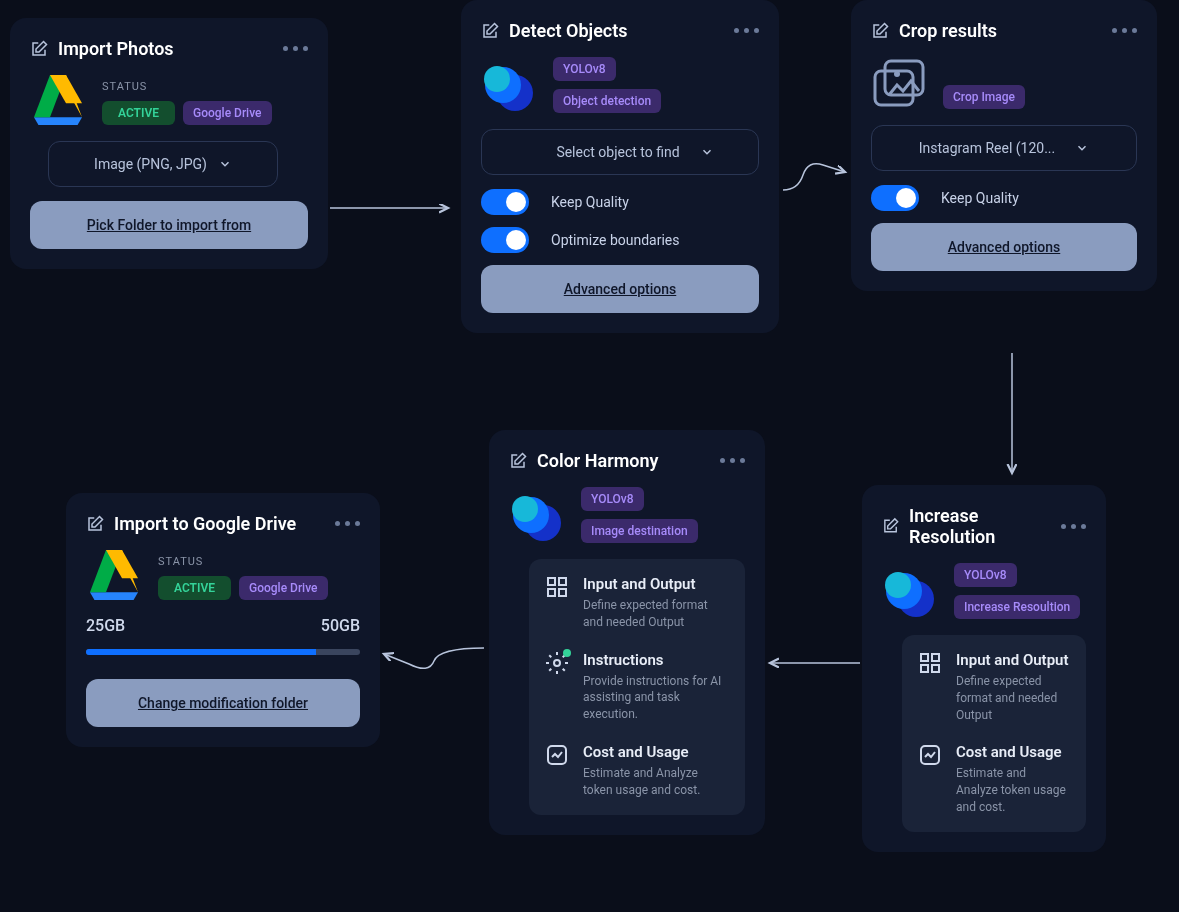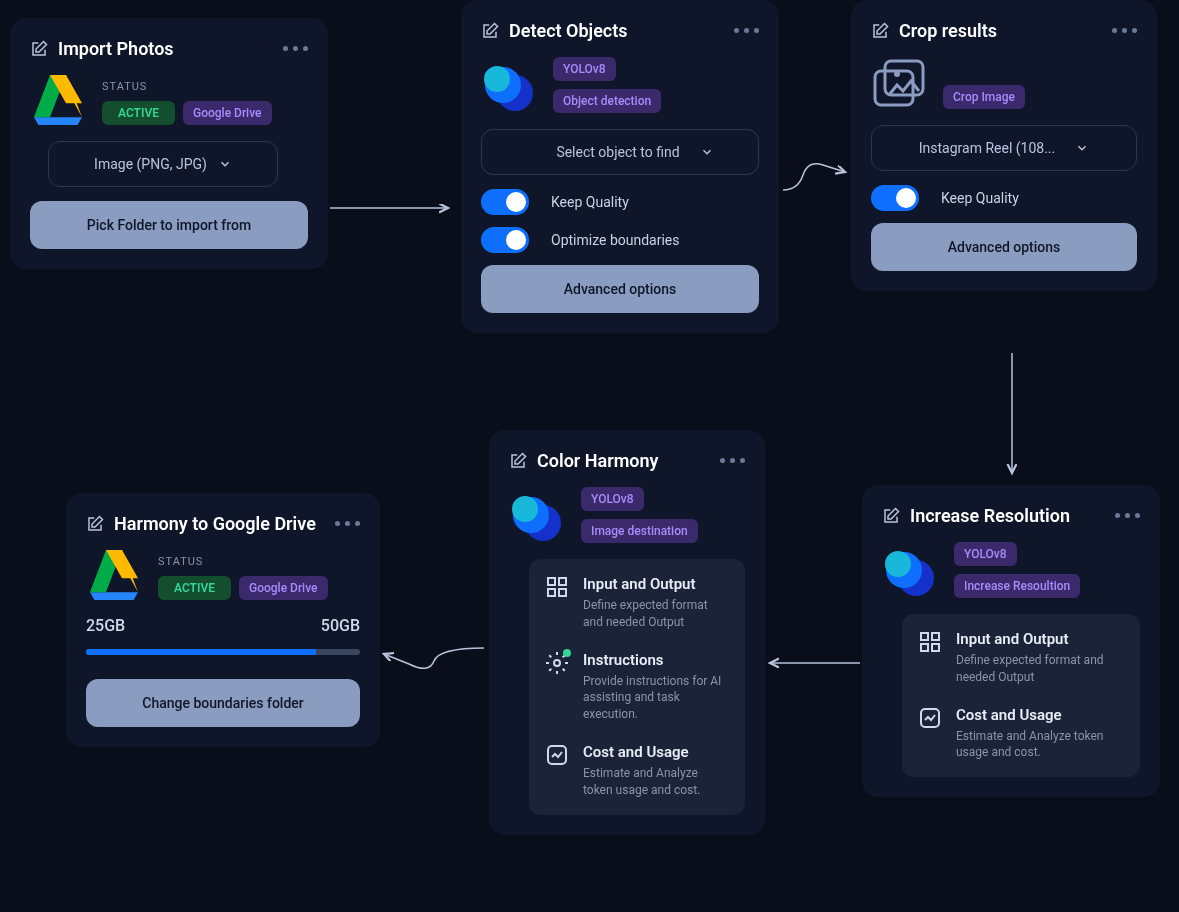--- a/index.html
+++ b/index.html
@@ -90,20 +90,21 @@
   .btn {
     width: 100%;
     background: #8A9CBF;
     color: #0F1629;
     text-align: center;
     padding: 16px;
     border-radius: 12px;
     font-size: 14px;
     font-weight: 500;
     cursor: pointer;
+    text-decoration: underline;
   }
   .toggle-row {
     display: flex;
     align-items: center;
     gap: 22px;
     margin-bottom: 12px;
     font-size: 14px;
     color: #C8D2E8;
   }
   .toggle {
@@ -301,33 +302,33 @@
         <rect x="4" y="14" width="38" height="34" rx="6"></rect>
         <rect x="14" y="4" width="38" height="34" rx="6"></rect>
         <circle cx="26" cy="17" r="3" fill="#8A9CBF" stroke="none"></circle>
         <path d="M18 38l8-10 6 6 8-10 8 10"></path>
       </svg>
     <div class="badges">
       <span class="badge-purple">Crop Image</span>
     </div>
   </div>
   <div class="select" style="justify-content:center; gap:20px;">
-    <span>Instagram Reel (108...</span>
+    <span>Instagram Reel (120...</span>
     <svg width="14" height="14" viewBox="0 0 24 24" fill="none" stroke="#B8C4DC" stroke-width="2.5">
         <path d="M6 9l6 6 6-6"></path>
       </svg>
   </div>
   <div class="toggle-row">
     <div class="toggle"></div>
     <span>Keep Quality</span>
   </div>
   <div class="btn">Advanced options</div>
 </div>
 
-<div class="card" style="left:862px; top:485px; width:298px;">
+<div class="card" style="left:862px; top:485px; width:244px;">
   <div class="card-header">
     <div class="card-title">
       <svg width="18" height="18" viewBox="0 0 24 24" fill="none" stroke="#B8C4DC" stroke-width="2">
           <path d="M11 4H4v16h16v-7"></path>
           <path d="M18 2l4 4-10 10H8v-4L18 2z"></path>
         </svg>
       <span>Increase Resolution</span>
     </div>
     <div class="dots">
         <span></span>
@@ -437,21 +438,21 @@
   </div>
 </div>
 
 <div class="card" style="left:66px; top:493px; width:314px;">
   <div class="card-header">
     <div class="card-title">
       <svg width="18" height="18" viewBox="0 0 24 24" fill="none" stroke="#B8C4DC" stroke-width="2">
           <path d="M11 4H4v16h16v-7"></path>
           <path d="M18 2l4 4-10 10H8v-4L18 2z"></path>
         </svg>
-      <span>Harmony to Google Drive</span>
+      <span>Import to Google Drive</span>
     </div>
     <div class="dots">
         <span></span>
         <span></span>
         <span></span>
       </div>
   </div>
   <div class="logo-row">
     <svg width="56" height="50" viewBox="0 0 87 78">
         <path d="M6 66l7 12h61l7-12H6z" fill="#2684FC"></path>
@@ -467,14 +468,14 @@
       </div>
     </div>
   </div>
   <div class="storage-row">
     <span>25GB</span>
     <span>50GB</span>
   </div>
   <div class="progress">
       <div class="progress-fill"></div>
     </div>
-  <div class="btn">Change boundaries folder</div>
+  <div class="btn">Change modification folder</div>
 </div>
 
 </body></html>

